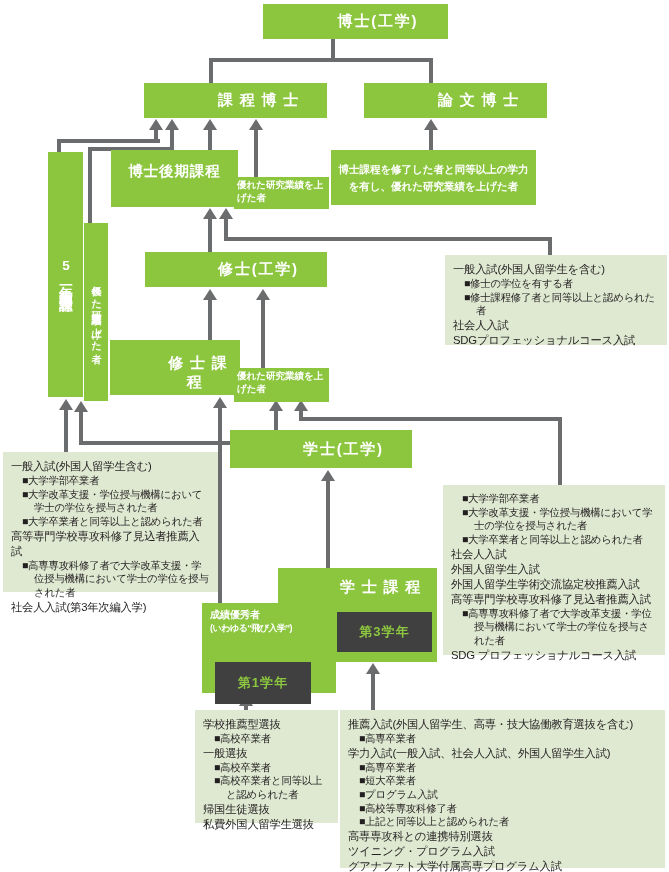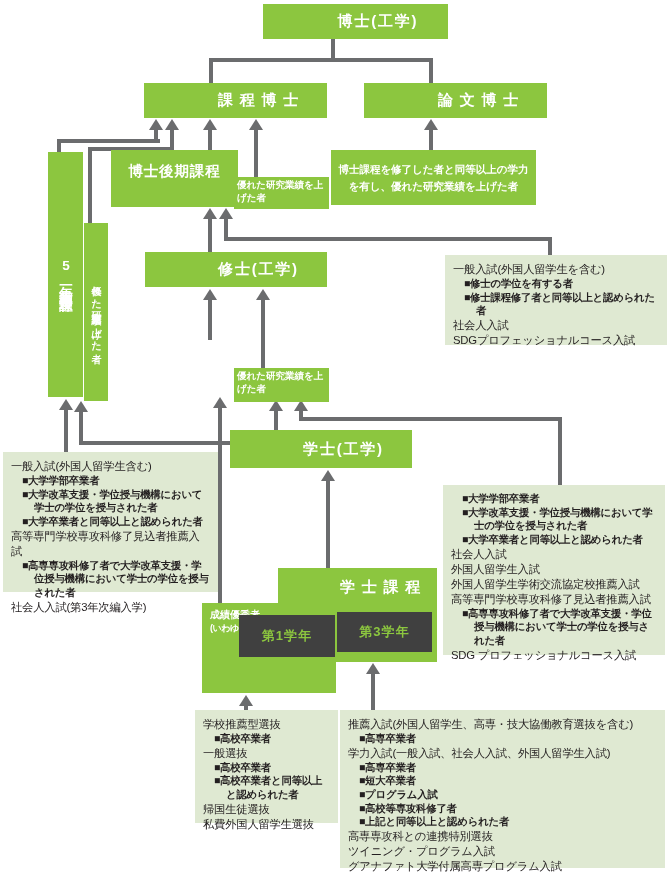--- a/index.html
+++ b/index.html
@@ -17,21 +17,21 @@
   .vstrip{position:absolute;background:#8cc63f;color:#ffffff;font-weight:bold;
           writing-mode:vertical-rl;text-orientation:upright;display:flex;
           align-items:center;justify-content:center;}
   
   .wbox{position:absolute;background:#404040;color:#8cc63f;font-weight:bold;font-size:13px;
         display:flex;align-items:center;justify-content:center;letter-spacing:0.08em;}
   
   .tblock{position:absolute;background:#dfe9d2;padding:7px 8px;color:#231f20;}
   .tblock .line{line-height:1.32;}
   .tblock .h{font-size:11.3px;letter-spacing:-0.2px;}
-  .tblock .b{font-size:10.4px;padding-left:23px;text-indent:-12px;letter-spacing:-0.2px;font-weight:bold;}
+  .tblock .b{font-size:10.4px;padding-left:23px;text-indent:-12px;letter-spacing:-0.2px;}
   
   .vline,.hline{position:absolute;background:#6b6c6e;}
   .vline{width:4px;}
   .hline{height:4px;}
   .arrow{position:absolute;width:0;height:0;border-left:7px solid transparent;
          border-right:7px solid transparent;border-bottom:11px solid #6b6c6e;}
   .honors-title{position:absolute;left:8px;top:6px;font-size:10px;line-height:1.25;
                 font-weight:bold;color:#ffffff;text-align:left;}
   .honors-sub{font-weight:bold;font-size:9px;letter-spacing:-0.5px;}
 </style>
@@ -95,32 +95,33 @@
 
   <div class="gbox" style="left:111px;top:150px;width:127px;height:57px;font-size:14.5px;align-items:flex-start;padding-top:12px;box-sizing:border-box;letter-spacing:0.06em;">博士後期課程</div>
   <div class="glabel" style="left:234px;top:177px;width:89px;height:28px;">優れた研究業績を上げた者</div>
 
   <div class="gbox" style="left:331px;top:150px;width:205px;height:55px;font-size:10.5px;line-height:1.55;padding:4px 6px;box-sizing:border-box;">博士課程を修了した者と同等以上の学力を有し、優れた研究業績を上げた者</div>
 
   <div class="vstrip" style="left:48px;top:152px;width:35px;height:245px;font-size:13.5px;letter-spacing:2px;">5年一貫制博士課程</div>
   <div class="vstrip" style="left:84px;top:223px;width:24px;height:178px;font-size:10px;letter-spacing:1px;">優れた研究業績を上げた者</div>
 
   <div class="gbox title15" style="left:145px;top:252px;width:137px;height:35px;">修士(工学)</div>
+  <div class="gbox title15 sp" style="left:110px;top:340px;width:130px;height:55px;align-items:flex-start;padding-top:14px;box-sizing:border-box;">修士課程</div>
   <div class="glabel" style="left:234px;top:368px;width:89px;height:30px;">優れた研究業績を上げた者</div>
 
   <div class="gbox title15" style="left:230px;top:430px;width:137px;height:38px;">学士(工学)</div>
 
   <div class="gbox title15 sp" style="left:278px;top:568px;width:159px;height:94px;align-items:flex-start;padding-top:10px;box-sizing:border-box;">学士課程</div>
   <div class="gbox" style="left:202px;top:603px;width:134px;height:90px;">
     <div class="honors-title">
       <span>成績優秀者</span><br>
       <span class="honors-sub">(いわゆる“飛び入学”)</span>
     </div>
   </div>
-  <div class="wbox" style="left:215px;top:615px;width:96px;height:42px;margin-left:24px;">第1学年</div>
+  <div class="wbox" style="left:215px;top:662px;width:96px;height:42px;">第1学年</div>
   <div class="wbox" style="left:337px;top:612px;width:95px;height:40px;">第3学年</div>
 
   <div class="tblock" style="left:445px;top:255px;width:222px;height:90px;box-sizing:border-box;">
       <div class="line h">一般入試(外国人留学生を含む)</div>
       <div class="line b">■修士の学位を有する者</div>
       <div class="line b">■修士課程修了者と同等以上と認められた者</div>
       <div class="line h">社会人入試</div>
       <div class="line h">SDGプロフェッショナルコース入試</div>
     </div>
   <div class="tblock" style="left:3px;top:452px;width:215px;height:140px;box-sizing:border-box;">

